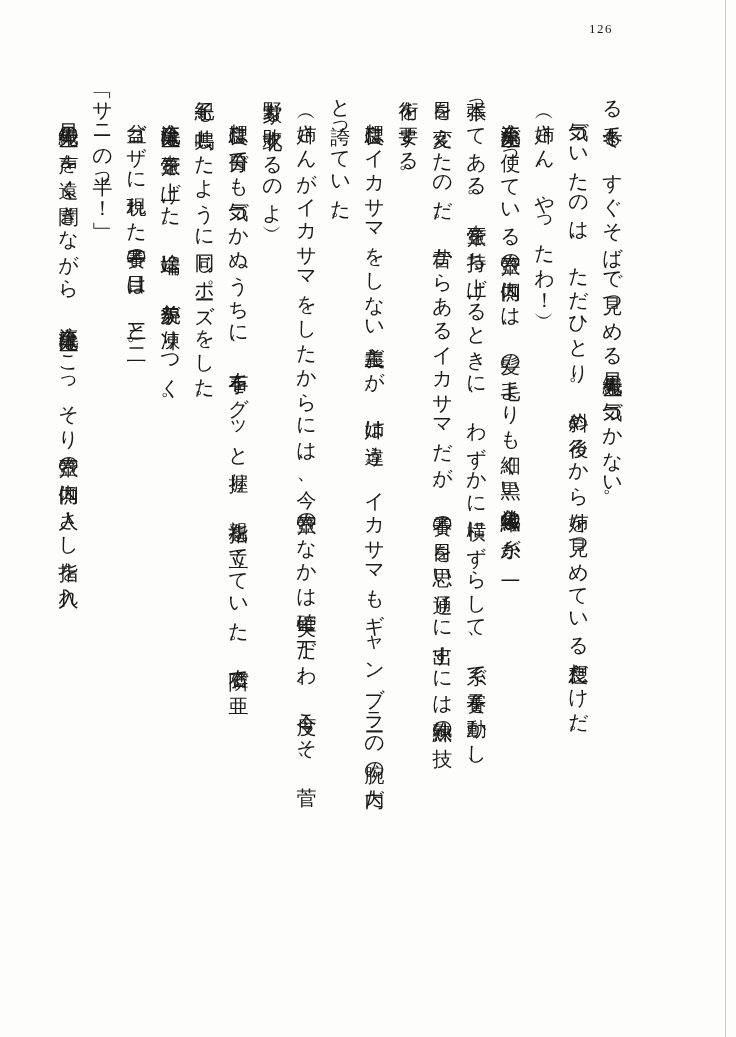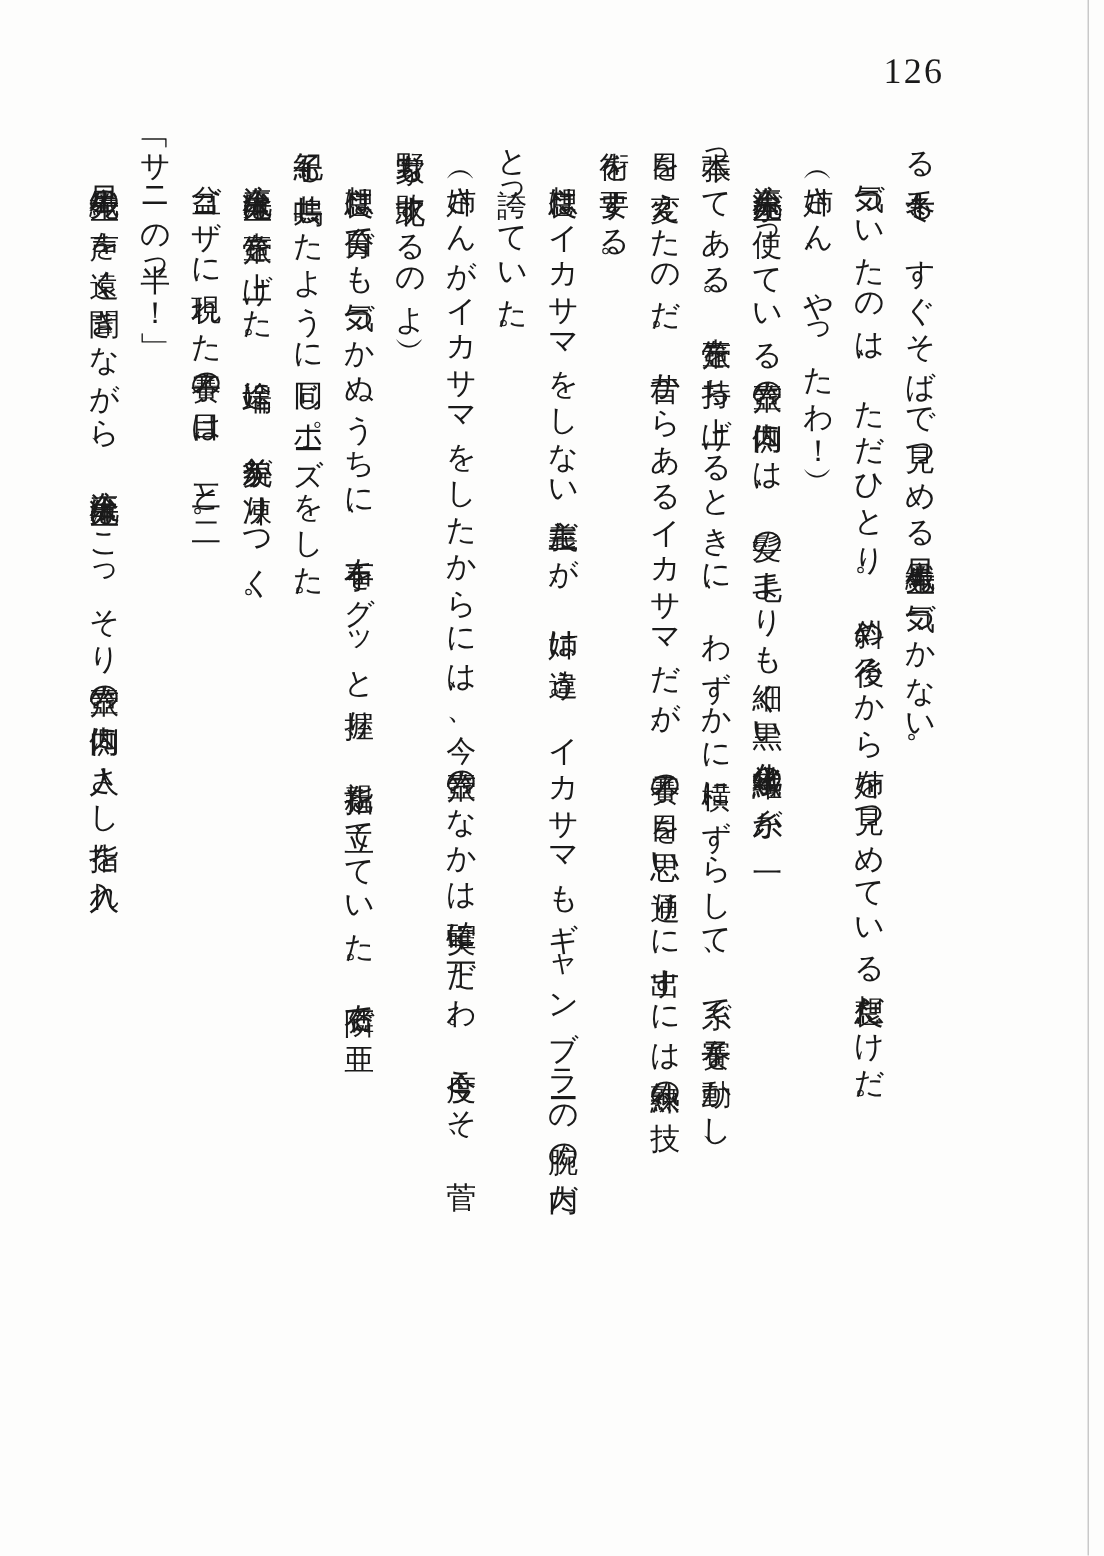--- a/index.html
+++ b/index.html
@@ -22,23 +22,23 @@
   .page-edge-line {
     position: absolute;
     top: 0;
     left: 725px;
     width: 1px;
     height: 1037px;
     background: var(--edge-line, #c9c9c9);
   }
   .page-number {
     position: absolute;
-    top: 35px;
+    top: 21px;
     left: 589px;
-    font-size: 24px;
+    font-size: 13px;
     letter-spacing: 1.5px;
     color: var(--ink, #1a1a1a);
   }
   .text-block {
     position: absolute;
     top: 86px;
     left: 52px;
     width: 578px;
     height: 874px;
     writing-mode: vertical-rl;

